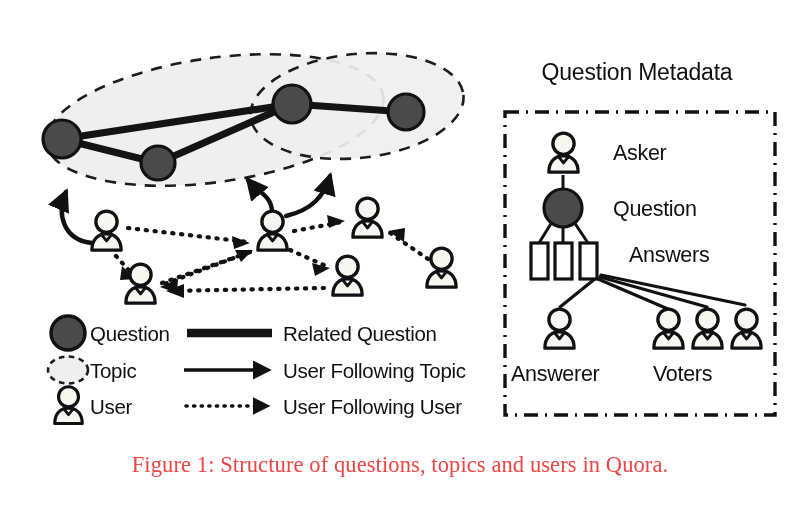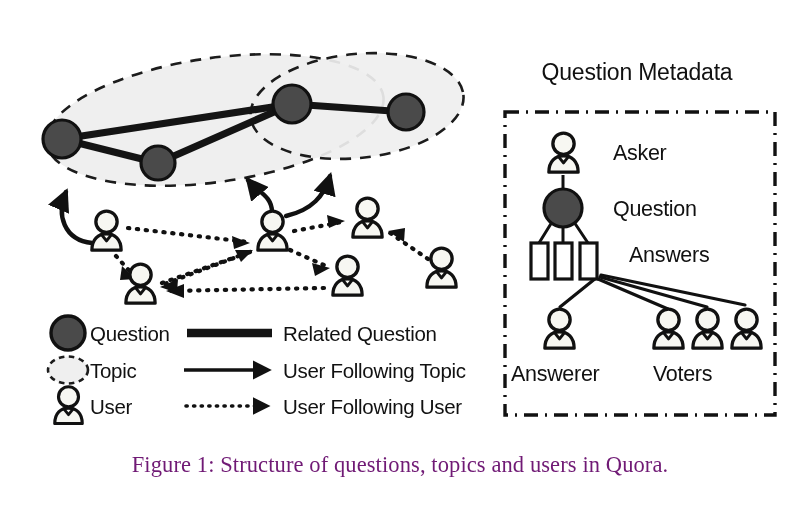--- a/index.html
+++ b/index.html
@@ -34,21 +34,21 @@
   .lbl-meta   { font-size: 21.5px; letter-spacing: -0.3px; }
   .lbl-title  { font-size: 23px; letter-spacing: -0.2px; }
   .caption-text {
     position: absolute;
     left: 0;
     top: 452px;
     width: 800px;
     text-align: center;
     font-family: "Liberation Serif", serif;
     font-size: 22.5px;
-    color: #701a75;
+    color: #ef4444;
     letter-spacing: 0.1px;
     white-space: nowrap;
   }
 </style>
 </head>
 <body>
 
 <div id="figure-root">
 
   <svg class="canvas" viewBox="0 0 800 524" xmlns="http://www.w3.org/2000/svg">

